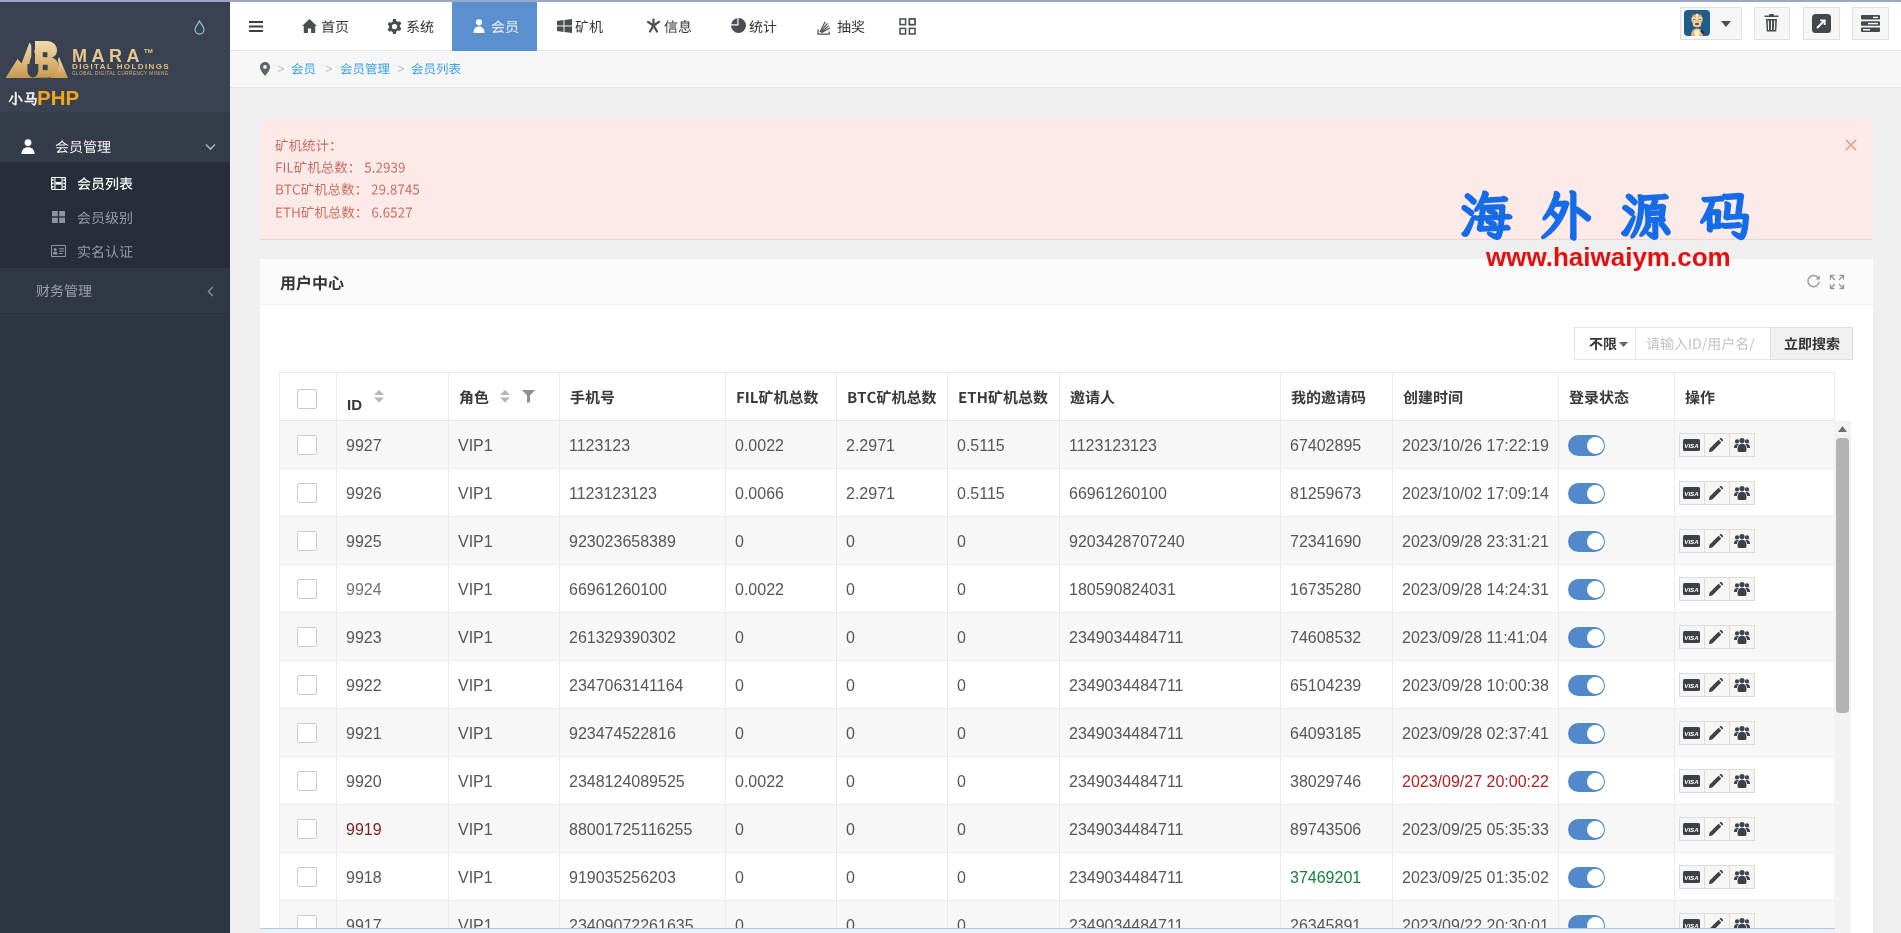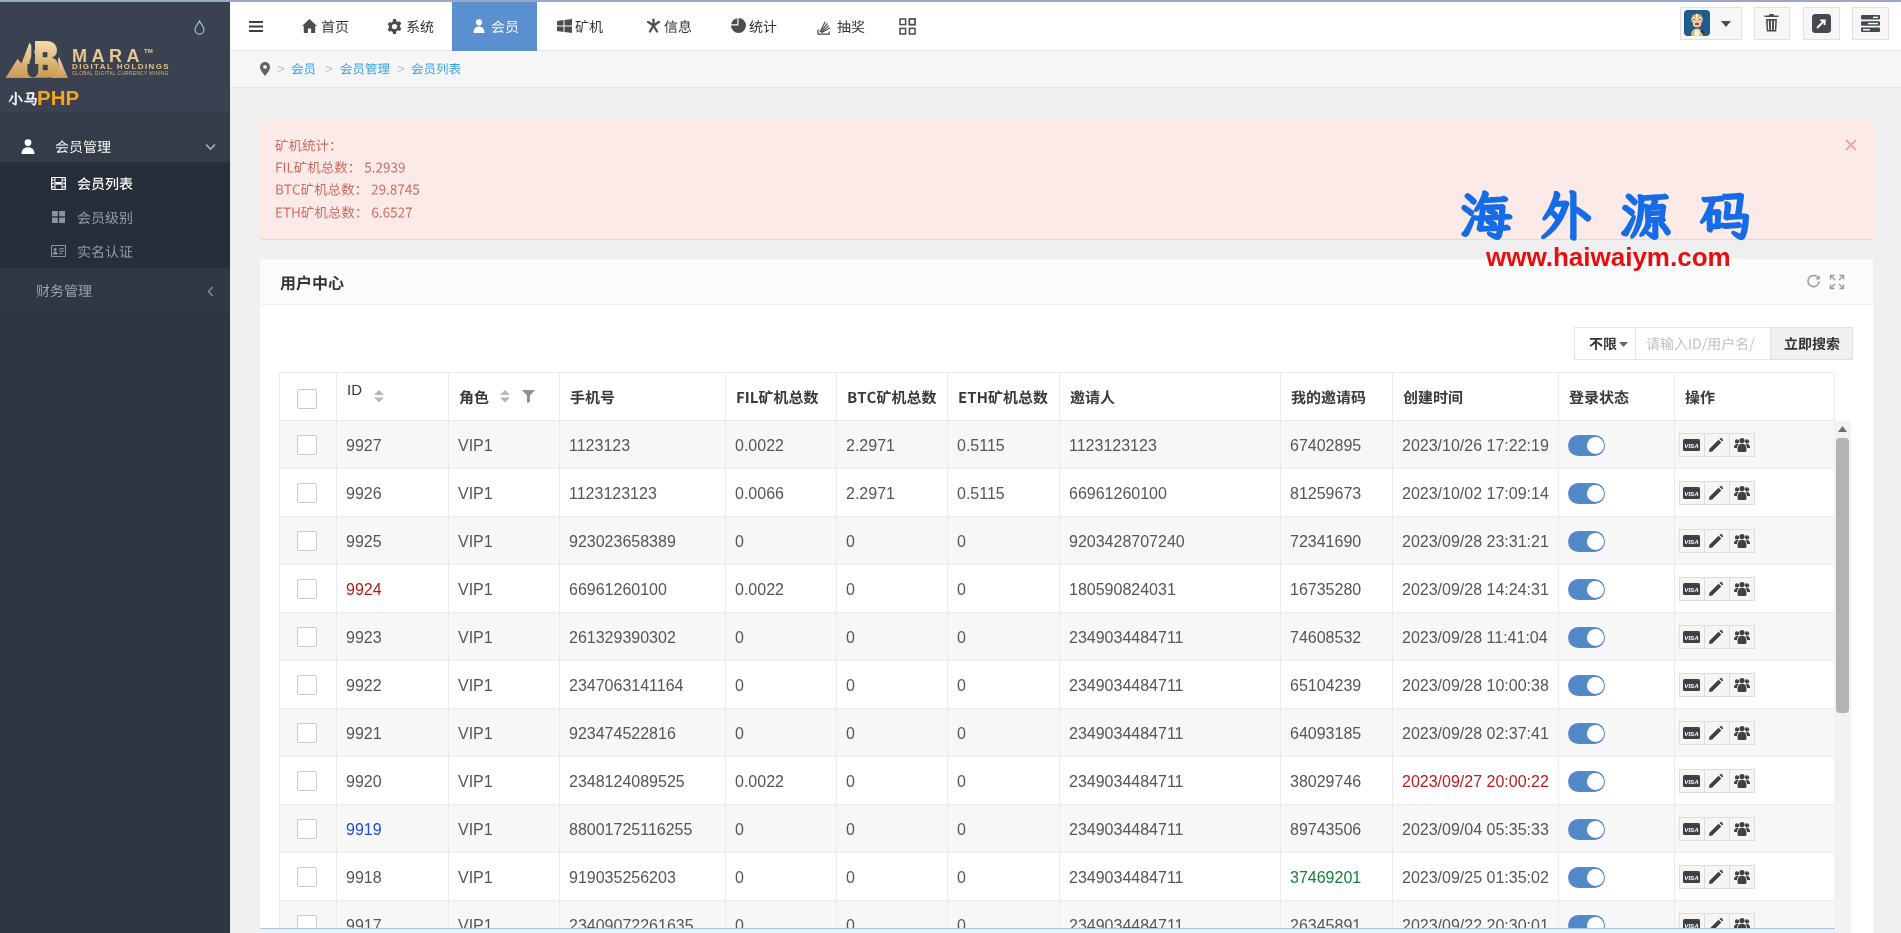--- a/index.html
+++ b/index.html
@@ -293,21 +293,21 @@
 <div class="abs" style="left:836px;top:372px;width:1px;height:561px;background:#ebebeb"></div>
 <div class="abs" style="left:947px;top:372px;width:1px;height:561px;background:#ebebeb"></div>
 <div class="abs" style="left:1059px;top:372px;width:1px;height:561px;background:#ebebeb"></div>
 <div class="abs" style="left:1280px;top:372px;width:1px;height:561px;background:#ebebeb"></div>
 <div class="abs" style="left:1392px;top:372px;width:1px;height:561px;background:#ebebeb"></div>
 <div class="abs" style="left:1558px;top:372px;width:1px;height:561px;background:#ebebeb"></div>
 <div class="abs" style="left:1674px;top:372px;width:1px;height:561px;background:#ebebeb"></div>
 <div class="abs" style="left:1834px;top:372px;width:1px;height:561px;background:#ebebeb"></div>
 <div class="abs" style="left:279px;top:372px;width:1px;height:561px;background:#ebebeb"></div>
 <div class="abs" style="left:297px;top:389px;width:20px;height:20px;background:#fff;border:1px solid #c9c9c9;border-radius:2px"></div>
-<div class="abs" style="left:347px;top:381px;font-weight:normal;font-size:15px;color:#3a3a3a">ID</div>
+<div class="abs" style="left:347px;top:396px;font-weight:bold;font-size:15px;color:#3a3a3a">ID</div>
 <svg class="abs" style="left:374px;top:390px" width="10" height="13" viewBox="0 0 10 13">
     <path d="M0 5 L10 5 L5 0 Z" fill="#b6b6b6"></path>
     <path d="M0 7.6 L10 7.6 L5 12.6 Z" fill="#b6b6b6"></path>
   </svg>
 <svg style="position:absolute;left:458px;top:388.0px;overflow:visible;" width="34" height="21" viewBox="0 0 34 21">
     <path transform="translate(1,15.0)" d="M4.5 -7.7H7.1V-6.4H4.5ZM4.5 -9.3H4.5C4.8 -9.7 5.1 -10 5.3 -10.4H9C8.7 -10 8.4 -9.6 8.1 -9.3ZM11.5 -7.7V-6.4H8.9V-7.7ZM4.6 -12.8C3.9 -11.3 2.6 -9.6 0.7 -8.4C1.1 -8.1 1.7 -7.5 2 -7L2.7 -7.6V-5.4C2.7 -3.6 2.5 -1.4 0.9 0.2C1.3 0.4 2 1.1 2.3 1.5C3.3 0.6 3.9 -0.7 4.2 -1.9H7.1V1H8.9V-1.9H11.5V-0.7C11.5 -0.5 11.5 -0.4 11.2 -0.4C11 -0.4 10.1 -0.4 9.3 -0.4C9.6 0 9.9 0.8 10 1.3C11.2 1.3 12 1.3 12.6 1C13.2 0.7 13.4 0.2 13.4 -0.7V-9.3H10.2C10.8 -9.9 11.3 -10.5 11.7 -11.1L10.4 -12L10.1 -11.9H6.3L6.6 -12.4ZM4.5 -4.8H7.1V-3.5H4.4C4.5 -4 4.5 -4.4 4.5 -4.8ZM11.5 -4.8V-3.5H8.9V-4.8Z M21.8 -6.9V-5.1H19V-6.9ZM23.5 -6.9H26.3V-5.1H23.5ZM23.5 -10C23.1 -9.5 22.6 -9 22.2 -8.6H18.8C19.3 -9 19.7 -9.5 20.1 -10ZM20 -12.9C19 -11 17.2 -9.2 15.4 -8.2C15.7 -7.8 16.2 -6.9 16.4 -6.5C16.6 -6.7 16.9 -6.9 17.2 -7.1V-1.6C17.2 0.5 18.1 1.1 20.9 1.1C21.5 1.1 25.4 1.1 26.1 1.1C28.6 1.1 29.2 0.3 29.5 -2.1C29 -2.2 28.3 -2.5 27.8 -2.8C27.6 -0.9 27.4 -0.6 26 -0.6C25.1 -0.6 21.6 -0.6 20.9 -0.6C19.2 -0.6 19 -0.7 19 -1.6V-3.4H26.3V-2.9H28V-8.6H24.4C25 -9.3 25.7 -10.1 26.2 -10.8L25.1 -11.7L24.7 -11.6H21.3L21.6 -12.2Z" fill="#3a3a3a"></path>
   </svg>
 <svg class="abs" style="left:500px;top:390px" width="10" height="13" viewBox="0 0 10 13">
     <path d="M0 5 L10 5 L5 0 Z" fill="#b6b6b6"></path>
     <path d="M0 7.6 L10 7.6 L5 12.6 Z" fill="#b6b6b6"></path>
@@ -429,21 +429,21 @@
 <svg class="abs" style="left:1734px;top:534px" width="16" height="14" viewBox="0 0 16 14">
     <circle cx="3" cy="3.4" r="2.1" fill="#3d4045"></circle>
     <circle cx="13" cy="3.4" r="2.1" fill="#3d4045"></circle>
     <circle cx="8" cy="2.6" r="2.6" fill="#3d4045"></circle>
     <path d="M0 9.5 C0 7.2,1.2 6,3 6 L5 6 C3.6 7,3 8.5,3 9.5 L3 10 L0 10 Z" fill="#3d4045"></path>
     <path d="M16 9.5 C16 7.2,14.8 6,13 6 L11 6 C12.4 7,13 8.5,13 9.5 L13 10 L16 10 Z" fill="#3d4045"></path>
     <rect x="3.6" y="8.4" width="8.8" height="5.6" rx="1.6" fill="#3d4045"></rect>
     <path d="M8 5.8 C10.4 5.8,12 7.2,12 9 L4 9 C4 7.2,5.6 5.8,8 5.8 Z" fill="#3d4045"></path>
   </svg>
 <div class="abs" style="left:297px;top:579px;width:20px;height:20px;background:#fff;border:1px solid #cccccc;border-radius:2px"></div>
-<div class="abs" style="left:346px;top:581px;font-size:16px;color:#b91c1c">9924</div>
+<div class="abs" style="left:346px;top:581px;font-size:16px;color:#737373">9924</div>
 <div class="abs" style="left:458px;top:581px;font-size:16px;color:#555657">VIP1</div>
 <div class="abs" style="left:569px;top:581px;font-size:16px;color:#555657">66961260100</div>
 <div class="abs" style="left:735px;top:581px;font-size:16px;color:#555657">0.0022</div>
 <div class="abs" style="left:846px;top:581px;font-size:16px;color:#555657">0</div>
 <div class="abs" style="left:957px;top:581px;font-size:16px;color:#555657">0</div>
 <div class="abs" style="left:1069px;top:581px;font-size:16px;color:#555657">180590824031</div>
 <div class="abs" style="left:1290px;top:581px;font-size:16px;color:#555657">16735280</div>
 <div class="abs" style="left:1402px;top:581px;font-size:16px;color:#555657">2023/09/28 14:24:31</div>
 <div class="abs" style="left:1568px;top:579px;width:37px;height:21px;border-radius:11px;background:#5289ca"></div>
 <div class="abs" style="left:1587px;top:581px;width:17px;height:17px;border-radius:50%;background:#fff"></div>
@@ -584,29 +584,29 @@
 <svg class="abs" style="left:1734px;top:774px" width="16" height="14" viewBox="0 0 16 14">
     <circle cx="3" cy="3.4" r="2.1" fill="#3d4045"></circle>
     <circle cx="13" cy="3.4" r="2.1" fill="#3d4045"></circle>
     <circle cx="8" cy="2.6" r="2.6" fill="#3d4045"></circle>
     <path d="M0 9.5 C0 7.2,1.2 6,3 6 L5 6 C3.6 7,3 8.5,3 9.5 L3 10 L0 10 Z" fill="#3d4045"></path>
     <path d="M16 9.5 C16 7.2,14.8 6,13 6 L11 6 C12.4 7,13 8.5,13 9.5 L13 10 L16 10 Z" fill="#3d4045"></path>
     <rect x="3.6" y="8.4" width="8.8" height="5.6" rx="1.6" fill="#3d4045"></rect>
     <path d="M8 5.8 C10.4 5.8,12 7.2,12 9 L4 9 C4 7.2,5.6 5.8,8 5.8 Z" fill="#3d4045"></path>
   </svg>
 <div class="abs" style="left:297px;top:819px;width:20px;height:20px;background:#fff;border:1px solid #cccccc;border-radius:2px"></div>
-<div class="abs" style="left:346px;top:821px;font-size:16px;color:#1d4ed8">9919</div>
+<div class="abs" style="left:346px;top:821px;font-size:16px;color:#7f1d1d">9919</div>
 <div class="abs" style="left:458px;top:821px;font-size:16px;color:#555657">VIP1</div>
 <div class="abs" style="left:569px;top:821px;font-size:16px;color:#555657">88001725116255</div>
 <div class="abs" style="left:735px;top:821px;font-size:16px;color:#555657">0</div>
 <div class="abs" style="left:846px;top:821px;font-size:16px;color:#555657">0</div>
 <div class="abs" style="left:957px;top:821px;font-size:16px;color:#555657">0</div>
 <div class="abs" style="left:1069px;top:821px;font-size:16px;color:#555657">2349034484711</div>
 <div class="abs" style="left:1290px;top:821px;font-size:16px;color:#555657">89743506</div>
-<div class="abs" style="left:1402px;top:821px;font-size:16px;color:#555657">2023/09/04 05:35:33</div>
+<div class="abs" style="left:1402px;top:821px;font-size:16px;color:#555657">2023/09/25 05:35:33</div>
 <div class="abs" style="left:1568px;top:819px;width:37px;height:21px;border-radius:11px;background:#5289ca"></div>
 <div class="abs" style="left:1587px;top:821px;width:17px;height:17px;border-radius:50%;background:#fff"></div>
 <div class="abs" style="left:1679px;top:817px;width:76px;height:24px;background:#f5f5f5;border:1px solid #dcdcdc"></div>
 <div class="abs" style="left:1704px;top:817px;width:1px;height:24px;background:#dcdcdc"></div>
 <div class="abs" style="left:1729px;top:817px;width:1px;height:24px;background:#dcdcdc"></div>
 <svg class="abs" style="left:1683px;top:823px" width="17" height="12" viewBox="0 0 17 12">
     <rect width="17" height="12" rx="1.5" fill="#3d4045"></rect>
     <text x="8.5" y="8.8" font-family="Liberation Sans" font-weight="bold" font-style="italic" font-size="6.2" fill="#fff" text-anchor="middle">VISA</text>
   </svg>
 <svg class="abs" style="left:1709px;top:822px" width="14" height="14" viewBox="0 0 14 14">

